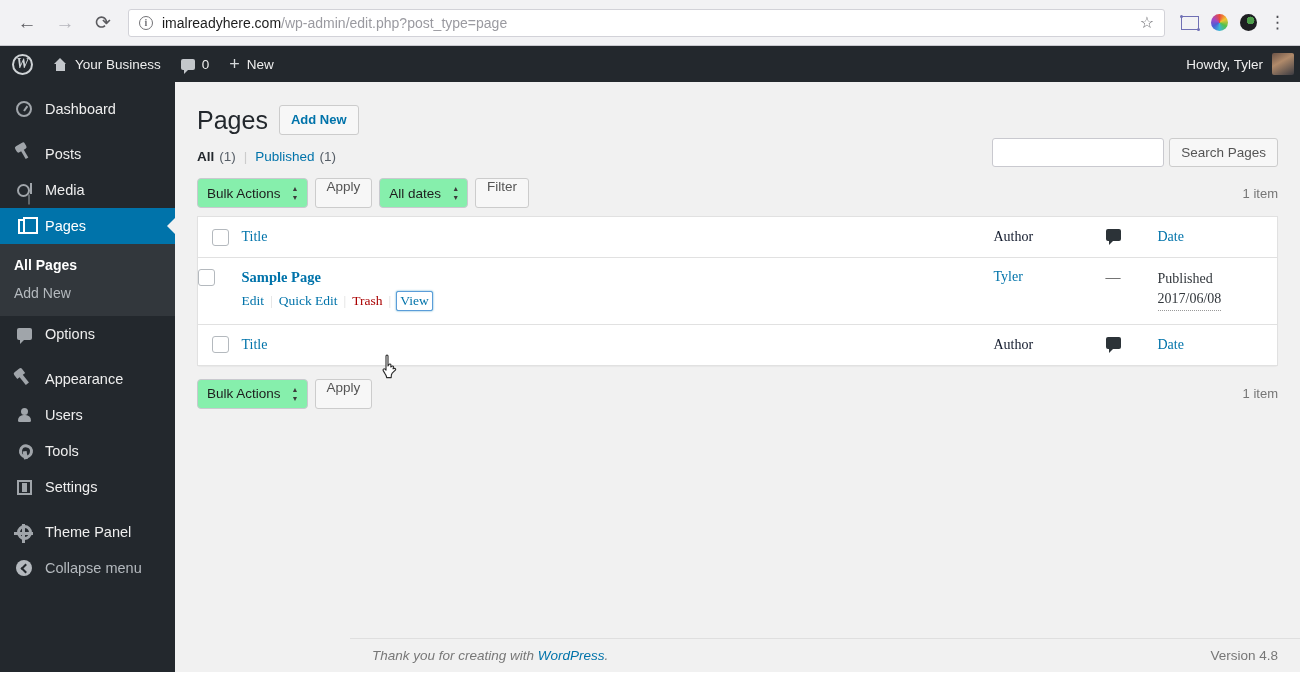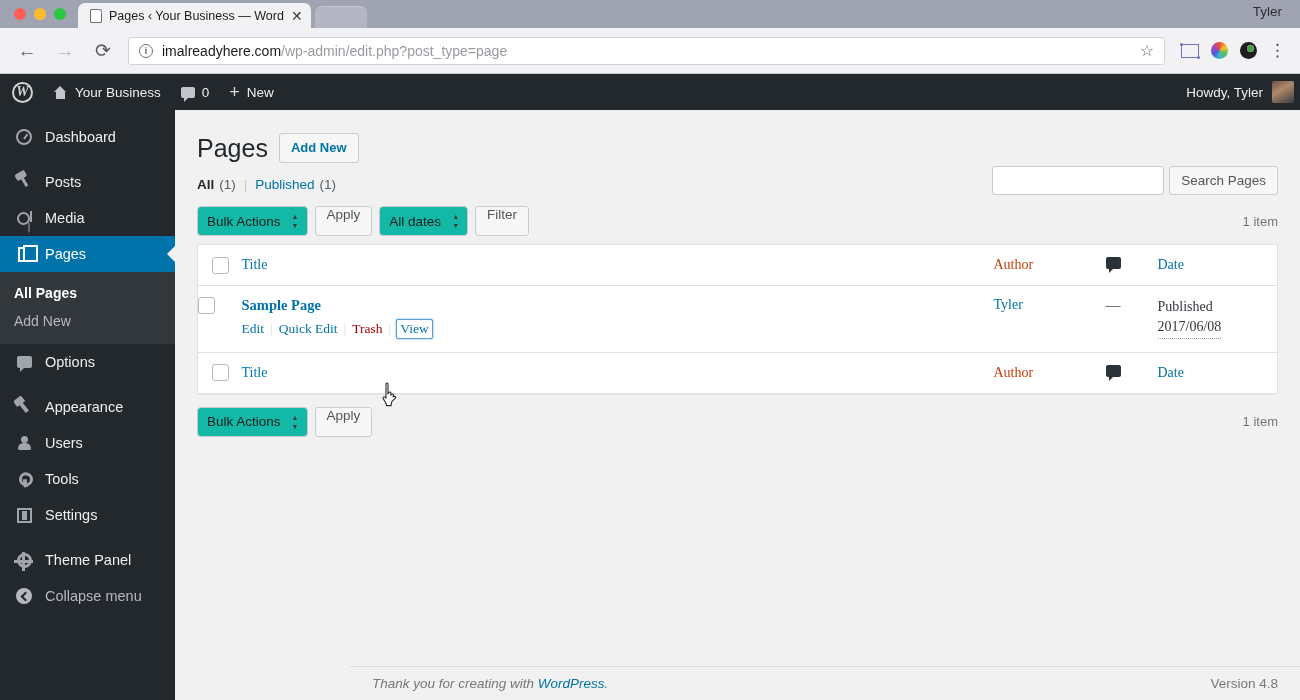--- a/index.html
+++ b/index.html
@@ -275,21 +275,21 @@
     border: 1px solid #ccc; border-radius: 3px;
     padding: 6px 11px; cursor: pointer;
   }
 
   .tablenav {
     display: flex; align-items: center; gap: 7px;
     margin-top: 14px; position: relative;
   }
   .tablenav.bottom { margin-top: 13px; }
   .wp-select {
-    height: 30px; background: #14b8a6; border: 1px solid #c9c9cf;
+    height: 30px; background: #86efac; border: 1px solid #c9c9cf;
     border-radius: 4px; font-size: 13.5px; color: #1d1d1d;
     padding: 0 26px 0 9px; cursor: pointer;
     display: inline-flex; align-items: center; position: relative;
     font-family: "Liberation Sans", sans-serif;
   }
   .wp-select .stepper {
     position: absolute; right: 8px; top: 50%; margin-top: -8px;
     display: flex; flex-direction: column; gap: 2px;
     font-size: 7px; line-height: 7px; color: #3a3a3a;
   }
@@ -315,21 +315,21 @@
   .wp-table thead th, .wp-table tfoot th {
     height: 41px; font-size: 14px; font-weight: 400;
     border-bottom: 1px solid #e1e1e1; vertical-align: middle;
   }
   .wp-table tfoot th { border-bottom: none; border-top: 1px solid #e1e1e1; }
   .col-cb { width: 44px; padding-left: 14px !important; }
   .col-author { width: 112px; }
   .col-comments { width: 52px; }
   .col-date { width: 120px; }
   .th-link { color: #0073aa; cursor: pointer; text-decoration: none; }
-  .th-plain { color: #c2410c; text-align: right; }
+  .th-plain { color: #0f172a; text-align: right; }
   .cb {
     width: 17px; height: 17px; border: 1px solid #b4b9be;
     background: #fff; border-radius: 3px; display: inline-block;
     cursor: pointer; vertical-align: middle;
   }
   .row-td { padding: 11px 0 13px 0 !important; font-size: 14px; }
   .row-title {
     font-size: 14.5px; font-weight: 700; color: #0073aa;
     cursor: pointer; text-decoration: none; display: inline-block;
   }
@@ -374,34 +374,20 @@
   .cursor-hand {
     position: absolute; left: 380px; top: 308px;
     width: 22px; height: 28px; z-index: 60; pointer-events: none;
   }
 </style>
 </head>
 <body>
 
 <div class="browser">
 
-  <div class="tabstrip">
-    <div class="lights">
-      <span class="light red"></span>
-      <span class="light yellow"></span>
-      <span class="light green"></span>
-    </div>
-    <div class="tab">
-      <span class="tab-favicon"></span>
-      <span class="tab-title">Pages ‹ Your Business — Word</span>
-      <span class="tab-close">✕</span>
-    </div>
-    <div class="tab-ghost"></div>
-    <div class="win-user">Tyler</div>
-  </div>
 
   <div class="toolbar">
     <div class="navbtn">←</div>
     <div class="navbtn disabled">→</div>
     <div class="navbtn">⟳</div>
     <div class="omnibox">
       <span class="info-icon">i</span>
       <span class="url"><b>imalreadyhere.com</b><span>/wp-admin/edit.php?post_type=page</span></span>
       <span style="margin-left:auto"></span>
       <span class="star">☆</span>

